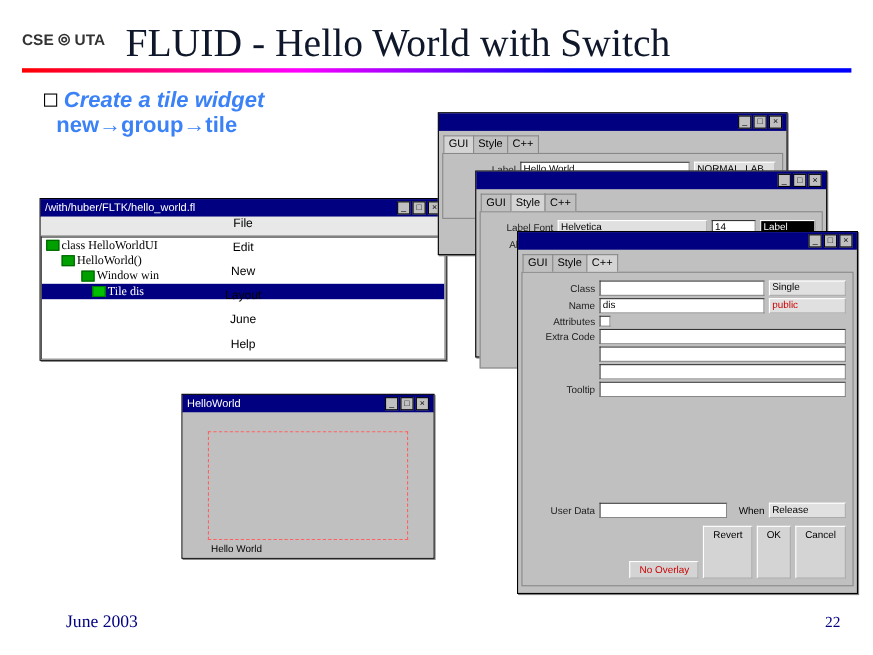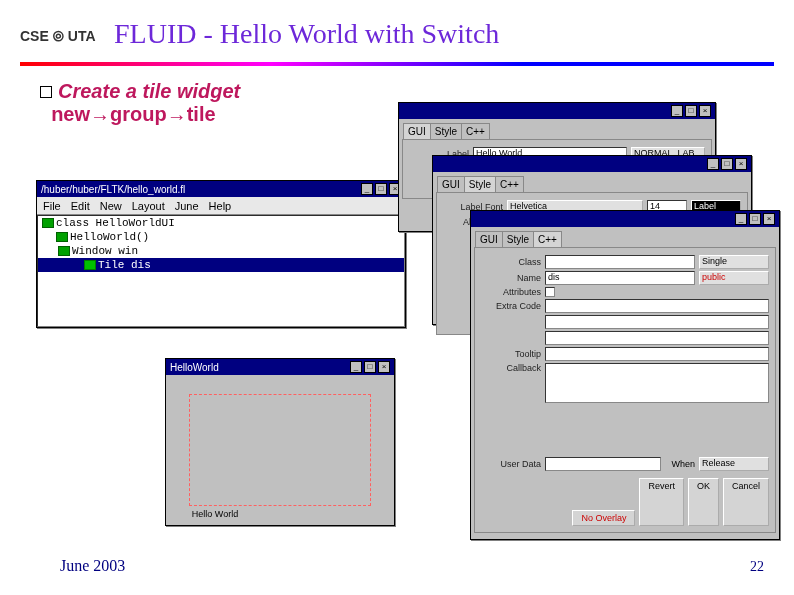--- a/index.html
+++ b/index.html
@@ -1,45 +1,45 @@
 <!DOCTYPE html>
 <html><head>
 <meta charset="utf-8">
 <style>
   * { box-sizing: border-box; margin: 0; padding: 0; }
   body { width: 794px; height: 595px; background: #fff; font-family: Arial, sans-serif; position: relative; overflow: hidden; }
 
   .logo { position: absolute; left: 20px; top: 28px; font-size: 14px; font-weight: bold; color: #333; }
-  .title { position: absolute; left: 114px; top: 18px; font-family: "Times New Roman", serif; font-size: 28px; color: #6d28d9; }
+  .title { position: absolute; left: 114px; top: 18px; font-family: "Times New Roman", serif; font-size: 36px; color: #0f172a; }
 
   .divider { position: absolute; left: 20px; top: 62px; width: 754px; height: 4px; background: linear-gradient(to right, #ff0000, #ff00ff, #0000ff, #0000ff); }
 
-  .bullet-text { position: absolute; left: 40px; top: 80px; font-size: 20px; font-style: italic; font-weight: bold; color: #be185d; }
+  .bullet-text { position: absolute; left: 40px; top: 80px; font-size: 20px; font-style: italic; font-weight: bold; color: #3b82f6; }
   .bullet-box { display:inline-block; width:12px; height:12px; border:1.5px solid #000; margin-right:6px; vertical-align:baseline; }
   .arrow { font-style:normal; }
 
   .footer-left { position:absolute; left:60px; bottom:20px; font-family:"Times New Roman",serif; font-size:16px; color:#000080; }
   .footer-right { position:absolute; right:30px; bottom:20px; font-family:"Times New Roman",serif; font-size:14px; color:#000080;margin-left:35px; }
 
   
   .win { position:absolute; background:#c0c0c0; border:1px solid #000; box-shadow: 1px 1px 0 #808080; }
   .titlebar { height:16px; background:#000080; color:#fff; display:flex; align-items:center; padding:0 4px; font-size:10px; }
   .titlebar .spacer { flex:1; }
   .tbtn { width:12px; height:12px; background:#c0c0c0; border:1px solid #000; font-size:8px; line-height:10px; text-align:center; margin-left:2px; color:#000; }
 
   .tree-win { left:36px; top:180px; width:370px; height:148px; }
-  .menubar { height:18px; background:#e8e8e8; border-bottom:1px solid #888; font-size:11px; display:flex; gap:10px; padding:0 6px; align-items:center; }
+  .menubar { height:18px; background:#e8e8e8; border-bottom:1px solid #888; font-size:11px; display:flex; gap:10px; padding:0 6px; align-items:center;flex-direction:column; }
   .tree-body { background:#fff; height:calc(100% - 34px); overflow:hidden; font-size:11px; font-family:"Courier New",monospace; border:1px inset #808080; }
-  .tree-row { padding:1px 4px; white-space:nowrap; }
+  .tree-row { padding:1px 4px; white-space:nowrap;font-family:Liberation Serif, serif; }
   .tree-row.sel { background:#000080; color:#fff; }
   .tree-icon { display:inline-block; width:12px; height:10px; margin-right:2px; vertical-align:middle; }
   .tree-icon.folder { background:#00a000; border:1px solid #006000; }
   .tree-icon.file { background:#00c000; border:1px solid #008000; }
 
-  .preview-win { left:165px; top:358px; width:230px; height:168px; }
+  .preview-win { left:165px; top:358px; width:230px; height:150px; }
   .preview-body { background:#c0c0c0; height:calc(100% - 16px); display:flex; align-items:center; justify-content:center; }
   .preview-inner { width:80%; height:75%; border:1px dashed #ff6060; position:relative; }
   .preview-label { position:absolute; bottom:-14px; left:2px; font-size:9px; }
 
   
   .prop-win { background:#c0c0c0; }
   .tabs { height:20px; display:flex; align-items:flex-end; padding:2px 4px 0 4px; gap:-1px; }
   .tab { font-size:10px; padding:2px 4px; background:#c0c0c0; border:1px solid #888; border-bottom:none; margin-right:-1px; }
   .tab.active { background:#d4d4d4; }
   .panel { background:#c0c0c0; border:1px solid #888; margin:0 3px 3px 3px; padding:6px; font-size:9px; }
@@ -65,38 +65,38 @@
 <div class="title">FLUID - Hello World with Switch</div>
 <div class="divider"></div>
 
 <div class="bullet-text">
   <span class="bullet-box"></span><span>Create a tile widget</span><br>
   &nbsp;&nbsp;<span class="arrow">new→group→tile</span>
 </div>
 
 <div class="win tree-win">
   <div class="titlebar">
-    <span>/huber/huber/FLTK/hello_world.fl</span>
+    <span>/with/huber/FLTK/hello_world.fl</span>
     <span class="spacer"></span>
     <span class="tbtn">_</span>
     <span class="tbtn">□</span>
     <span class="tbtn">×</span>
   </div>
   <div class="menubar">
     <span>File</span>
     <span>Edit</span>
     <span>New</span>
     <span>Layout</span>
     <span>June</span>
     <span>Help</span>
   </div>
   <div class="tree-body">
     <div class="tree-row"><span class="tree-icon folder"></span><span>class HelloWorldUI</span></div>
     <div class="tree-row" style="padding-left:18px"><span class="tree-icon folder"></span><span>HelloWorld()</span></div>
-    <div class="tree-row" style="padding-left:20px"><span class="tree-icon folder"></span><span>Window win</span></div>
+    <div class="tree-row" style="padding-left:36px"><span class="tree-icon folder"></span><span>Window win</span></div>
     <div class="tree-row sel" style="padding-left:46px"><span class="tree-icon file"></span><span>Tile dis</span></div>
   </div>
 </div>
 
 <div class="win preview-win">
   <div class="titlebar">
     <span>HelloWorld</span>
     <span class="spacer"></span>
     <span class="tbtn">_</span>
     <span class="tbtn">□</span>
@@ -220,24 +220,20 @@
         <span class="field-input"></span>
       </div>
     <div class="field-row">
         <span class="field-label"></span>
         <span class="field-input"></span>
       </div>
     <div class="field-row">
         <span class="field-label">Tooltip</span>
         <span class="field-input"></span>
       </div>
-    <div class="field-row" style="align-items:flex-start">
-        <span class="field-label">Callback</span>
-        <span class="field-input" style="height:40px"></span>
-      </div>
     <div style="flex:1"></div>
     <div class="field-row">
         <span class="field-label">User Data</span>
         <span class="field-input"></span>
         <span style="font-size:9px;width:30px;text-align:right">When</span>
         <span class="field-drop">Release</span>
       </div>
     <div class="btn-row">
       <span class="btn red">No Overlay</span>
       <span class="btn">Revert</span>

